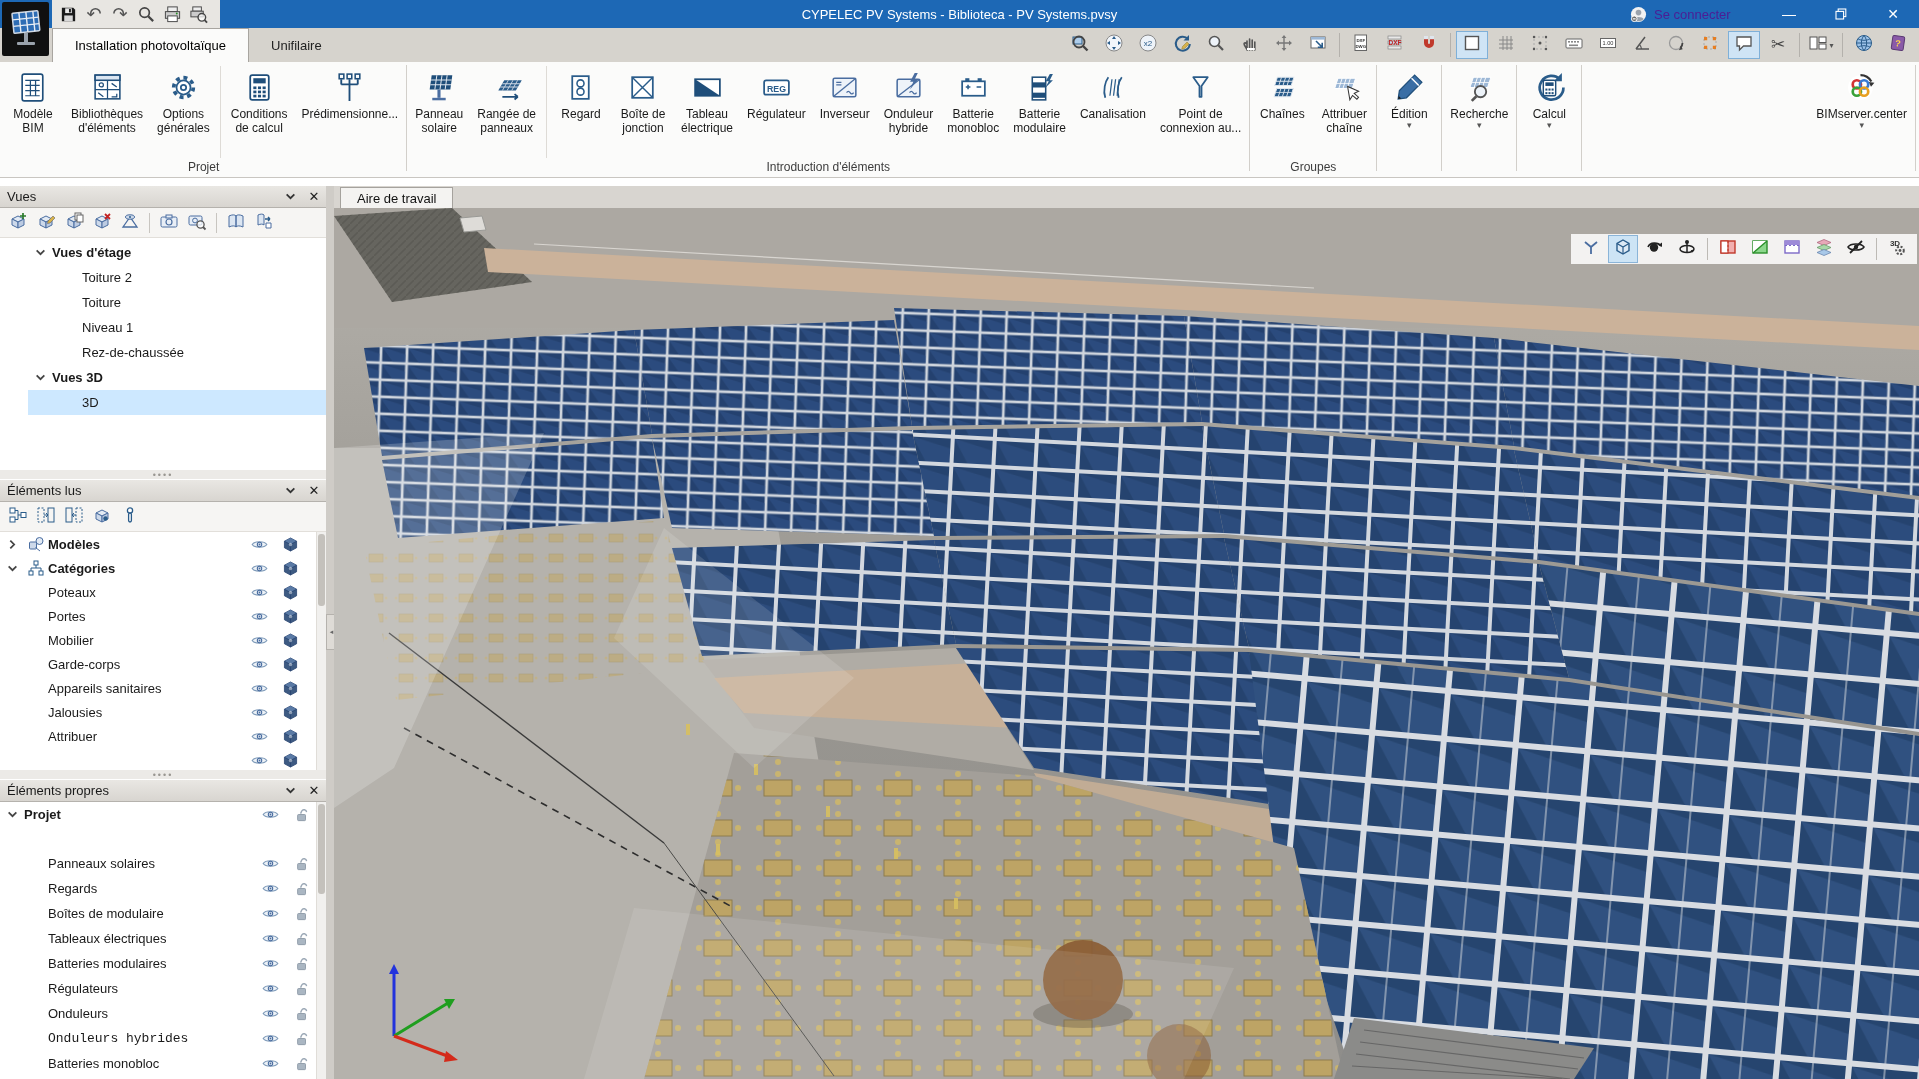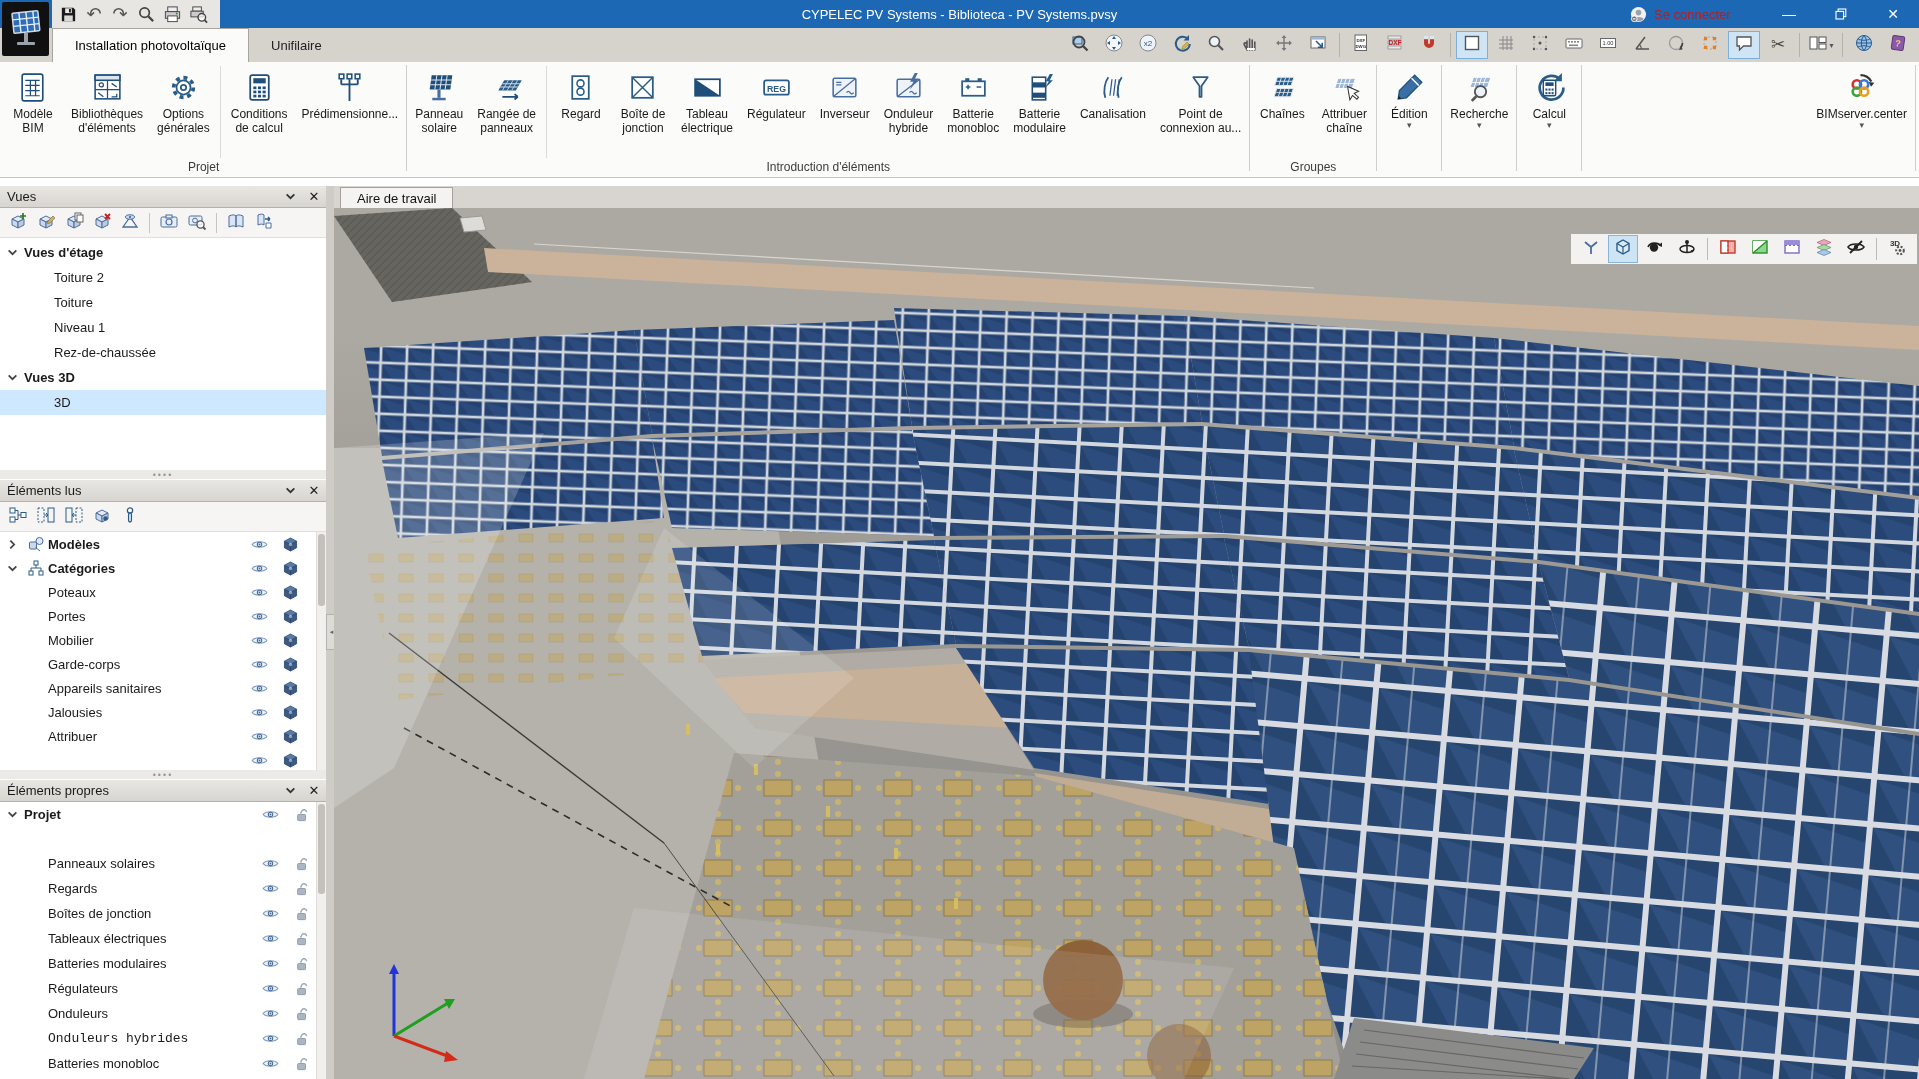--- a/index.html
+++ b/index.html
@@ -12,21 +12,21 @@
   .titlebar{left:0;top:0;width:1919px;height:28px;background:#1d68b5;}
   .app-tile{left:2px;top:2px;width:47px;height:54px;background:#101010;border-radius:2px;
             z-index:30;display:flex;align-items:center;justify-content:center;}
   .qat{left:52px;top:0;width:160px;height:28px;background:#e8e6e2;display:flex;
        align-items:center;padding:0 4px;gap:2px;}
   .tbtn{width:24px;height:24px;display:flex;align-items:center;justify-content:center;}
   .tbtn svg{width:19px;height:19px;}
   .tb-glyph{font-size:18px;color:#555;line-height:1;}
   .titlebar-title{left:0;top:0;width:1919px;height:28px;display:flex;align-items:center;
        justify-content:center;color:#fff;font-size:13px;pointer-events:none;}
-  .signin{left:1630px;top:0;height:28px;display:flex;align-items:center;gap:7px;color:#b91c1c;font-size:13px;}
+  .signin{left:1630px;top:0;height:28px;display:flex;align-items:center;gap:7px;color:#4c1d95;font-size:13px;}
   .winbtns{right:0;top:0;height:28px;display:flex;}
   .wbtn{width:52px;height:28px;display:flex;align-items:center;justify-content:center;color:#fff;font-size:14px;}
 
   
   .tabrow{left:0;top:28px;width:1919px;height:34px;background:#d6d3cd;border-bottom:1px solid #c6c3bd;}
   .tabs{position:absolute;left:52px;top:0;height:34px;display:flex;}
   .tab{padding:0 22px;display:flex;align-items:center;font-size:13px;color:#222;}
   .tab.active{background:#fbfbfa;border:1px solid #a8a5a0;border-bottom:none;color:#000;}
   .minibar{position:absolute;right:4px;top:3px;height:28px;display:flex;align-items:center;}
   .mini-btn{width:30px;height:26px;margin:0 1px;display:flex;align-items:center;justify-content:center;border:1px solid transparent;}
@@ -750,21 +750,21 @@
           </svg></span>
       </div>
       <div class="ptbtn">
         <span><svg viewBox="0 0 20 20">
             <path d="M4 4c2.5-1.2 5-1.2 6 0v10c-1-1.2-3.5-1.2-6 0z" fill="#dce6f2" stroke="#4a6da0"></path>
             <path d="M11 8h5m0 0l-2-2m2 2l-2 2" stroke="#2a5c8a" stroke-width="1.4" fill="none"></path>
             <path d="M12 12h5v5h-5z" fill="#fff" stroke="#4a6da0"></path>
           </svg></span>
       </div>
     </div>
-  <div id="vuesTree" style="position:absolute;left:0;top:54px;width:326px;">
+  <div id="vuesTree" style="position:absolute;left:0;top:54px;width:326px;padding-left:28px;">
       <div class="trow bold" style="height: 25px;">
         <span class="chev">
           <svg viewBox="0 0 10 10" width="11" height="11">
             <path d="M1.5 3l3.5 3.5L8.5 3" fill="none" stroke="#444" stroke-width="1.6"></path>
           </svg>
         </span>
         <span class="elabel">Vues d'étage</span>
       </div>
       <div class="trow" style="height: 25px;">
         <span class="chev"></span>
@@ -1280,21 +1280,21 @@
             <svg viewBox="0 0 16 16" width="14" height="15">
               <path d="M7 8V5a3 3 0 0 1 5.6-1.4" fill="none" stroke="#9aa7b5" stroke-width="1.6" transform="rotate(24 9 6)"></path>
               <rect x="3" y="8" width="9" height="7" rx="1" fill="#aab6c2" stroke="#8a97a5"></rect>
             </svg>
           </span>
         </span>
       </div>
       <div class="trow" style="height: 25px;">
         <span class="chev"></span>
         <span style="width: 24px;"></span>
-        <span class="elabel">Boîtes de jonction</span>
+        <span class="elabel">Boîtes de modulaire</span>
         <span class="colw">
           <span class="icn">
             <svg viewBox="0 0 18 12" width="17" height="11">
               <path d="M1 6C3.5 2 14.5 2 17 6C14.5 10 3.5 10 1 6z" fill="#eef3f8" stroke="#7d99b8" stroke-width="1.2"></path>
               <circle cx="9" cy="6" r="2.4" fill="none" stroke="#4a6da0" stroke-width="1.2"></circle>
               <circle cx="9" cy="6" r="1" fill="#4a6da0"></circle>
             </svg>
           </span>
         </span>
         <span class="colw">

